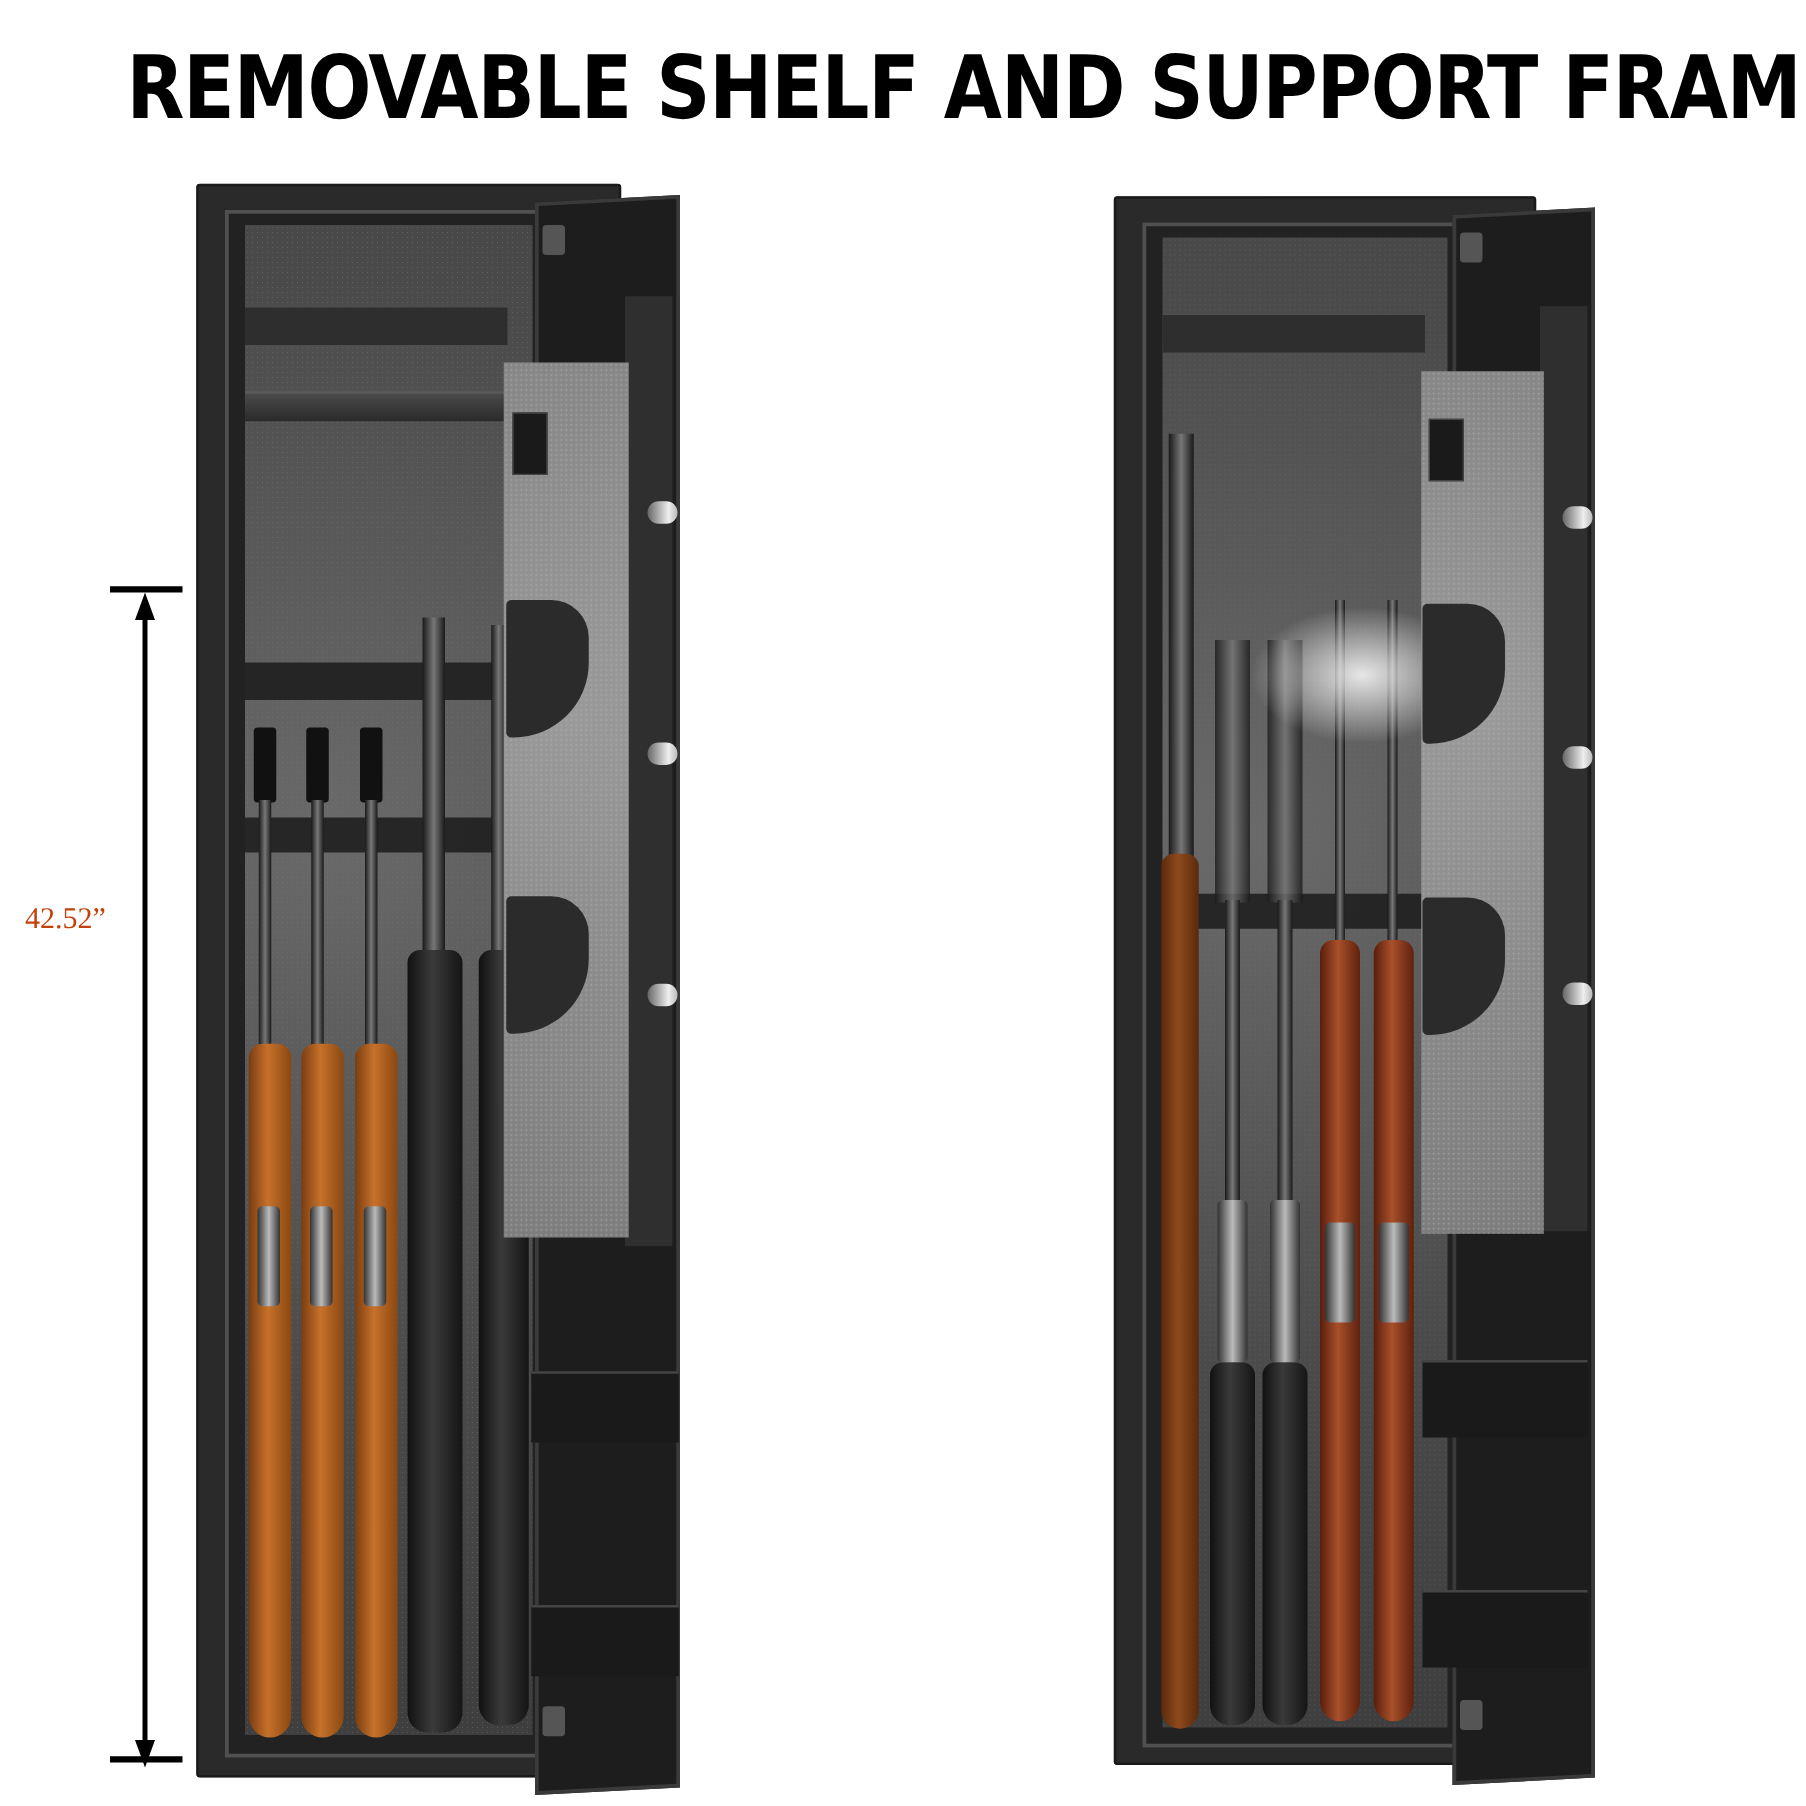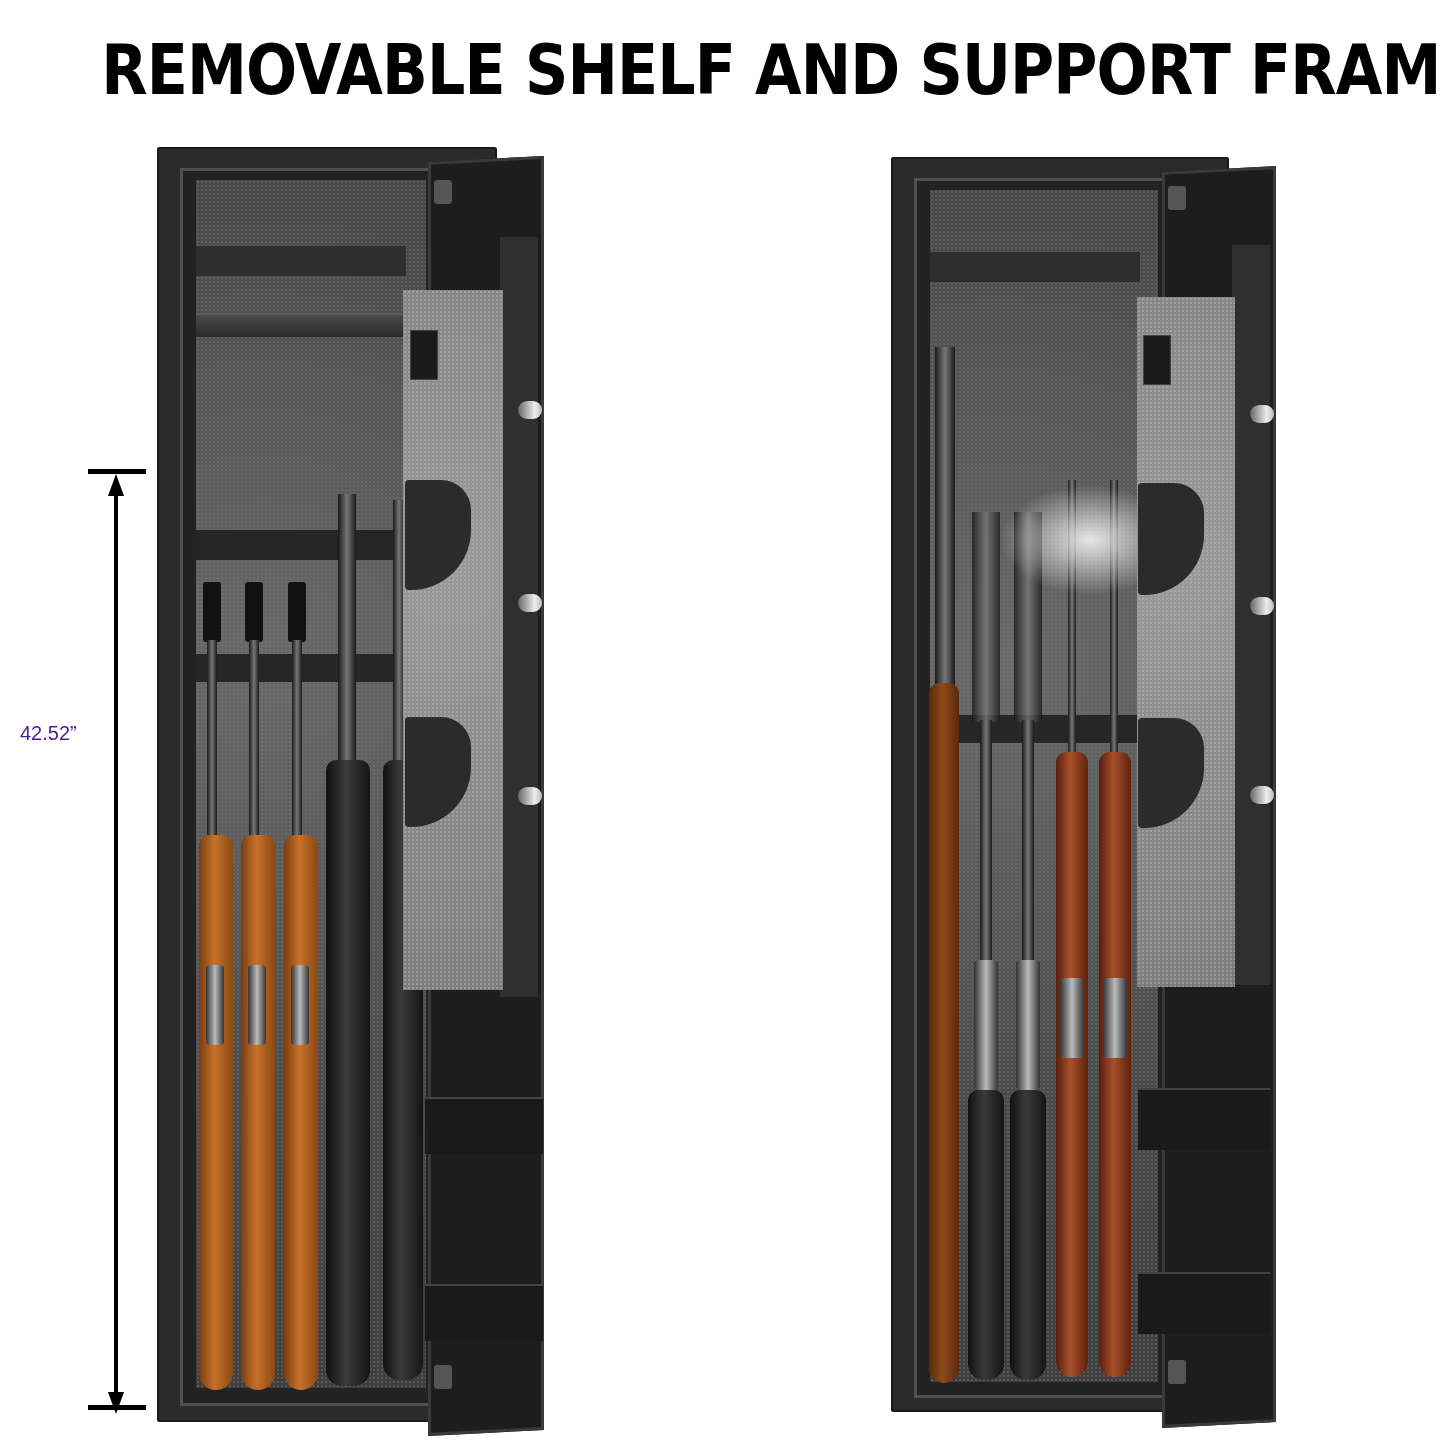--- a/index.html
+++ b/index.html
@@ -3,21 +3,21 @@
 <meta charset="utf-8">
 <style>
   html,body{margin:0;padding:0;background:#ffffff;}
   body{width:1445px;height:1445px;position:relative;overflow:hidden;font-family:"Liberation Sans",sans-serif;}
   .headline{position:absolute;left:0;top:30px;width:1445px;text-align:center;font-family:"DejaVu Sans",sans-serif;font-weight:bold;font-size:70px;letter-spacing:-1px;color:#000;transform:scaleX(0.86);transform-origin:center;line-height:80px;white-space:nowrap;}
   .dim{position:absolute;}
   .dim .cap{position:absolute;height:5px;background:#000;}
   .dim .line{position:absolute;width:4px;background:#000;}
   .dim .arrow-up{position:absolute;width:0;height:0;border-left:8px solid transparent;border-right:8px solid transparent;border-bottom:22px solid #000;}
   .dim .arrow-down{position:absolute;width:0;height:0;border-left:8px solid transparent;border-right:8px solid transparent;border-top:22px solid #000;}
-  .dim-label{position:absolute;font-family:Liberation Sans, sans-serif;font-size:20px;color:#4c1d95;}
+  .dim-label{position:absolute;font-family:Liberation Serif, serif;font-size:24px;color:#c2410c;}
 
   .safe{position:absolute;}
   .body{position:absolute;background:#2a2a2a;border-radius:3px;box-shadow:inset 0 0 0 2px #1a1a1a;}
   .frame{position:absolute;border:3px solid #505050;background:#222;}
   .interior{position:absolute;background:
       radial-gradient(circle at 30% 40%,#6a6a6a 0,#4a4a4a 60%,#3e3e3e 100%);}
   .interior::after{content:"";position:absolute;inset:0;background-image:radial-gradient(#7a7a7a 0.7px,transparent 0.8px);background-size:4px 4px;opacity:.45;}
   .topband{position:absolute;background:#2e2e2e;}
   .shelf{position:absolute;background:linear-gradient(#4a4a4a,#2a2a2a);border-top:2px solid #5a5a5a;}
   .rack{position:absolute;background:#1f1f1f;opacity:.9;}

